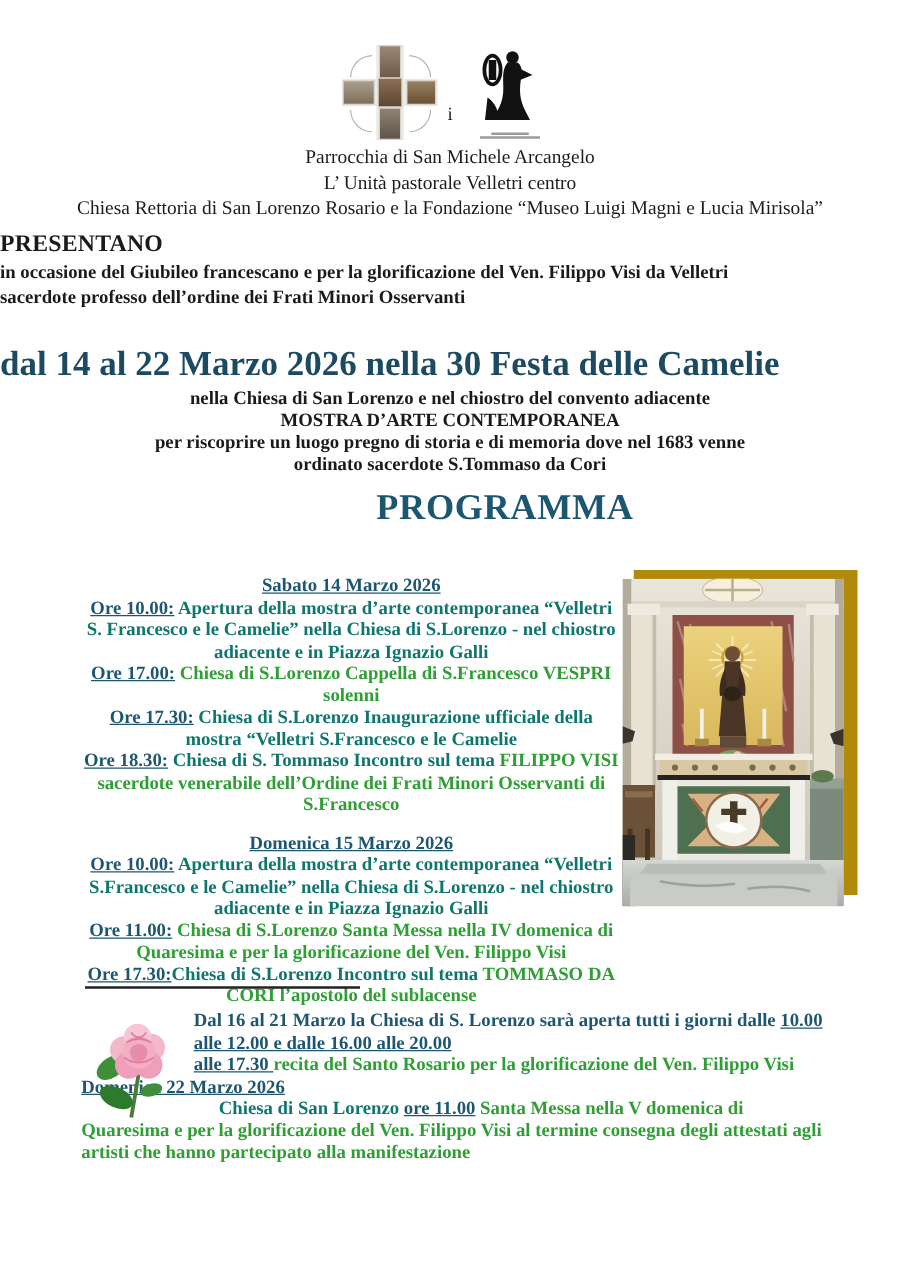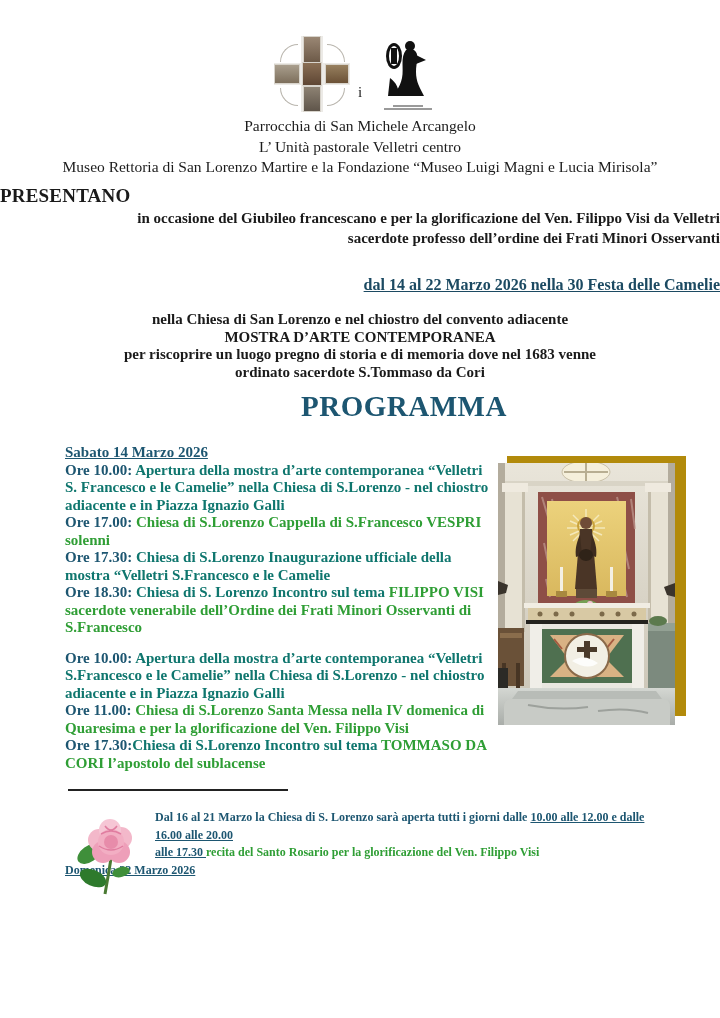--- a/index.html
+++ b/index.html
@@ -30,49 +30,49 @@
   .arc-br{left:59px;top:52px;border-left:none;border-top:none;border-bottom-right-radius:100%;}
   .logo-i{position:absolute;left:358px;top:50px;font-size:15px;color:#222;}
   .statue-logo{position:absolute;left:380px;top:4px;width:56px;height:74px;}
   .statue-caption .cap-line{height:2px;background:#9a9a9a;margin:1px auto;}
   .cap1{width:30px;} .cap2{width:48px;}
   
   .hdr-lines{position:absolute;top:116px;left:0;width:100%;text-align:center;
              font-size:15.5px;line-height:20.5px;color:#1c1c1c;}
   .presentano{position:absolute;top:185px;left:0;width:100%;
               font-size:19px;font-weight:bold;letter-spacing:.2px;}
-  .intro{position:absolute;top:208px;left:0;width:100%;text-align:right;
+  .intro{position:absolute;top:208px;left:0;width:100%;text-align:left;
          font-size:15px;line-height:20px;font-weight:bold;}
   .big-title{position:absolute;top:243px;left:0;width:100%;text-align:center;
              font-size:28px;font-weight:bold;color:var(--green);letter-spacing:.3px;}
-  .sub-title{position:absolute;top:276px;left:0;width:100%;text-align:right;
-             font-size:16px;font-weight:bold;color:var(--teal-dark);text-decoration:underline;}
+  .sub-title{position:absolute;top:276px;left:0;width:100%;text-align:left;
+             font-size:28px;font-weight:bold;color:var(--teal-dark);}
   .mostra{position:absolute;top:311px;left:0;width:100%;text-align:center;
           font-size:15px;line-height:17.5px;font-weight:bold;}
   .programma{position:absolute;top:390px;left:0;width:100%;text-align:center;
              font-size:29px;font-weight:bold;color:var(--teal);letter-spacing:.5px;padding-left:44px;}
   
-  .program{position:absolute;top:444px;left:65px;width:432px;
-           font-size:15px;line-height:17.5px;font-weight:bold;}
+  .program{position:absolute;top:461px;left:65px;width:432px;
+           font-size:15px;line-height:17.5px;font-weight:bold;text-align:center;}
   .program p{margin:0;}
   .sec-gap{height:13px;}
   .s-date{color:var(--teal);text-decoration:underline;}
-  .s-time{color:var(--teal);}
+  .s-time{color:var(--teal);text-decoration:underline;}
   .s-black{color:#0f766e;}
   .s-green{color:var(--green);}
   .s-teal{color:var(--teal);}
   .s-tealu{color:var(--teal);text-decoration:underline;}
   
   .photo-wrap{position:absolute;left:498px;top:456px;width:189px;height:270px;}
   .photo-shadow{position:absolute;left:9px;top:0;width:179px;height:260px;background:var(--gold);}
   .photo{position:absolute;left:0;top:7px;width:177px;height:262px;}
   
   .separator{position:absolute;left:68px;top:789px;width:220px;border-top:2px solid #222;}
   .footer{position:absolute;left:65px;top:809px;width:600px;
-          font-size:12px;line-height:17.5px;font-weight:bold;}
+          font-size:15px;line-height:17.5px;font-weight:bold;}
   .footer p{margin:0;}
   .camellia{position:absolute;left:10px;top:5px;width:64px;height:82px;}
   .dal-block{margin-left:90px;width:505px;}
   .dom22-head{margin-left:90px;margin-top:16px;}
   .last-par{margin-top:0;text-indent:110px;}
 </style>
 </head>
 <body>
 
 <div class="page">
@@ -105,21 +105,21 @@
       <div class="statue-caption">
         <div class="cap-line cap1"></div>
         <div class="cap-line cap2"></div>
       </div>
     </div>
   </div>
 
   <div class="hdr-lines">
     <div>Parrocchia di San Michele Arcangelo</div>
     <div>L’ Unità pastorale Velletri centro</div>
-    <div>Museo Rettoria di San Lorenzo Martire e la Fondazione “Museo Luigi Magni e Lucia Mirisola”</div>
+    <div>Chiesa Rettoria di San Lorenzo Rosario e la Fondazione “Museo Luigi Magni e Lucia Mirisola”</div>
   </div>
 
   <div class="presentano">PRESENTANO</div>
 
   <div class="intro">
     <div>in occasione del Giubileo francescano e per la glorificazione del Ven. Filippo Visi da Velletri</div>
     <div>sacerdote professo dell’ordine dei Frati Minori Osservanti</div>
   </div>
 
   <div class="sub-title">dal 14 al 22 Marzo 2026 nella 30 Festa delle Camelie</div>
@@ -131,22 +131,23 @@
     <div>ordinato sacerdote S.Tommaso da Cori</div>
   </div>
 
   <div class="programma">PROGRAMMA</div>
 
   <div class="program" id="program">
       <p><span class="s-date">Sabato 14 Marzo 2026</span></p>
       <p><span class="s-time">Ore 10.00:</span><span class="s-black"> Apertura della mostra d’arte contemporanea “Velletri S. Francesco e le Camelie” nella Chiesa di S.Lorenzo - nel chiostro adiacente e in Piazza Ignazio Galli</span></p>
       <p><span class="s-time">Ore 17.00:</span><span class="s-green"> Chiesa di S.Lorenzo Cappella di S.Francesco VESPRI solenni</span></p>
       <p><span class="s-time">Ore 17.30:</span><span class="s-black"> Chiesa di S.Lorenzo Inaugurazione ufficiale della mostra “Velletri S.Francesco e le Camelie</span></p>
-      <p><span class="s-time">Ore 18.30:</span><span class="s-black"> Chiesa di S. Lorenzo Incontro sul tema </span><span class="s-green">FILIPPO VISI sacerdote venerabile dell’Ordine dei Frati Minori Osservanti di S.Francesco</span></p>
+      <p><span class="s-time">Ore 18.30:</span><span class="s-black"> Chiesa di S. Tommaso Incontro sul tema </span><span class="s-green">FILIPPO VISI sacerdote venerabile dell’Ordine dei Frati Minori Osservanti di S.Francesco</span></p>
       <div class="sec-gap"></div>
+      <p><span class="s-date">Domenica 15 Marzo 2026</span></p>
       <p><span class="s-time">Ore 10.00:</span><span class="s-black"> Apertura della mostra d’arte contemporanea “Velletri S.Francesco e le Camelie” nella Chiesa di S.Lorenzo - nel chiostro adiacente e in Piazza Ignazio Galli</span></p>
       <p><span class="s-time">Ore 11.00:</span><span class="s-green"> Chiesa di S.Lorenzo Santa Messa nella IV domenica di Quaresima e per la glorificazione del Ven. Filippo Visi</span></p>
       <p><span class="s-time">Ore 17.30:</span><span class="s-black">Chiesa di S.Lorenzo Incontro sul tema </span><span class="s-green">TOMMASO DA CORI l’apostolo del sublacense</span></p>
     </div>
 
   <div class="photo-wrap">
     <div class="photo-shadow"></div>
     <svg class="photo" viewBox="0 0 177 262" preserveAspectRatio="none">
       <defs>
         <linearGradient id="wall" x1="0" y1="0" x2="0" y2="1">
@@ -257,15 +258,16 @@
       <circle cx="44" cy="38" r="11" fill="#ee9fb9"></circle>
       <circle cx="36" cy="28" r="13" fill="#f2aec3"></circle>
       <circle cx="36" cy="28" r="7" fill="#e78caa"></circle>
       <path d="M26,20 q10,-6 20,0 M24,32 q12,8 24,0 M30,12 q6,8 12,0" stroke="#e07da0" stroke-width="1.5" fill="none"></path>
     </svg>
     <div class="dal-block" id="dal-block">
         <p><span class="s-teal">Dal 16 al 21 Marzo la Chiesa di S. Lorenzo sarà aperta tutti i giorni dalle </span><span class="s-tealu">10.00 alle 12.00 e dalle 16.00 alle 20.00</span></p>
         <p><span class="s-tealu">alle 17.30 </span><span class="s-green">recita del Santo Rosario per la glorificazione del Ven. Filippo Visi</span></p>
       </div>
     <p class="dom22-head"><span class="s-date">Domenica 22 Marzo 2026</span></p>
+    <p class="last-par" id="last-par"><span class="s-black">Chiesa di San Lorenzo </span><span class="s-tealu">ore 11.00</span><span class="s-green"> Santa Messa nella V domenica di Quaresima e per la glorificazione del Ven. Filippo Visi al termine consegna degli attestati agli artisti che hanno partecipato alla manifestazione</span></p>
   </div>
 
 </div>
 
 </body></html>

